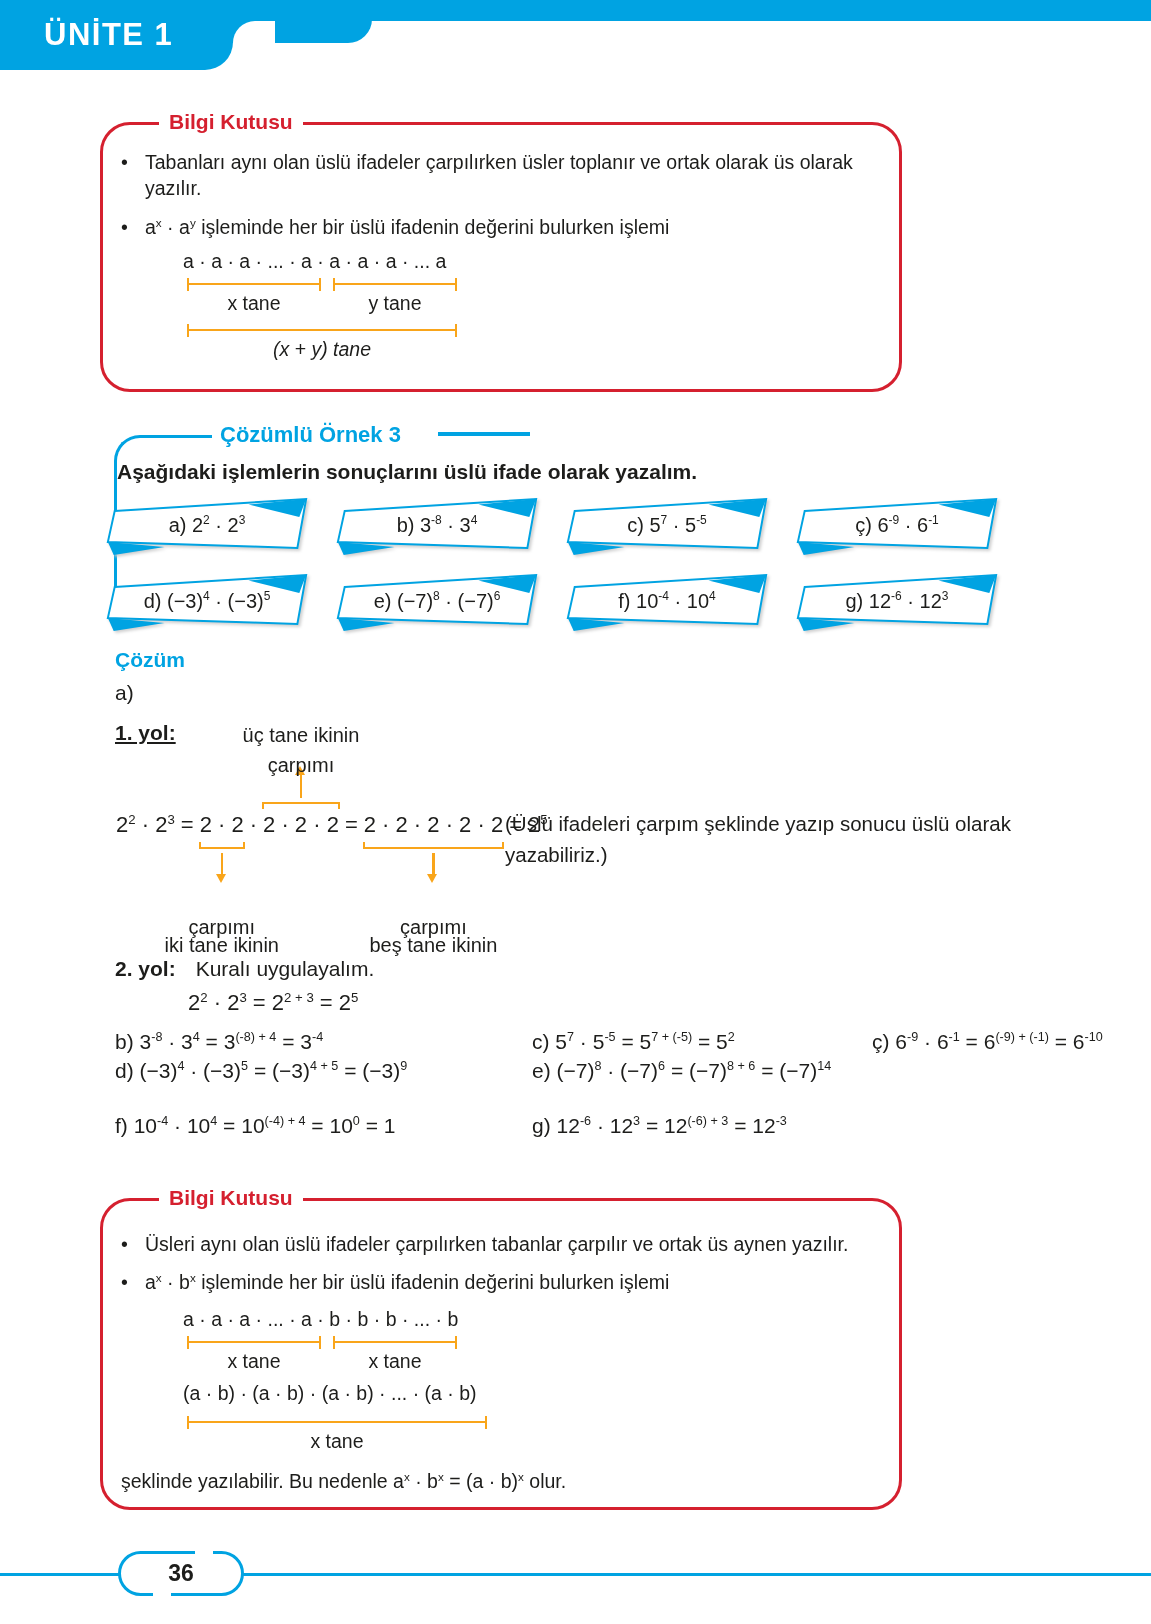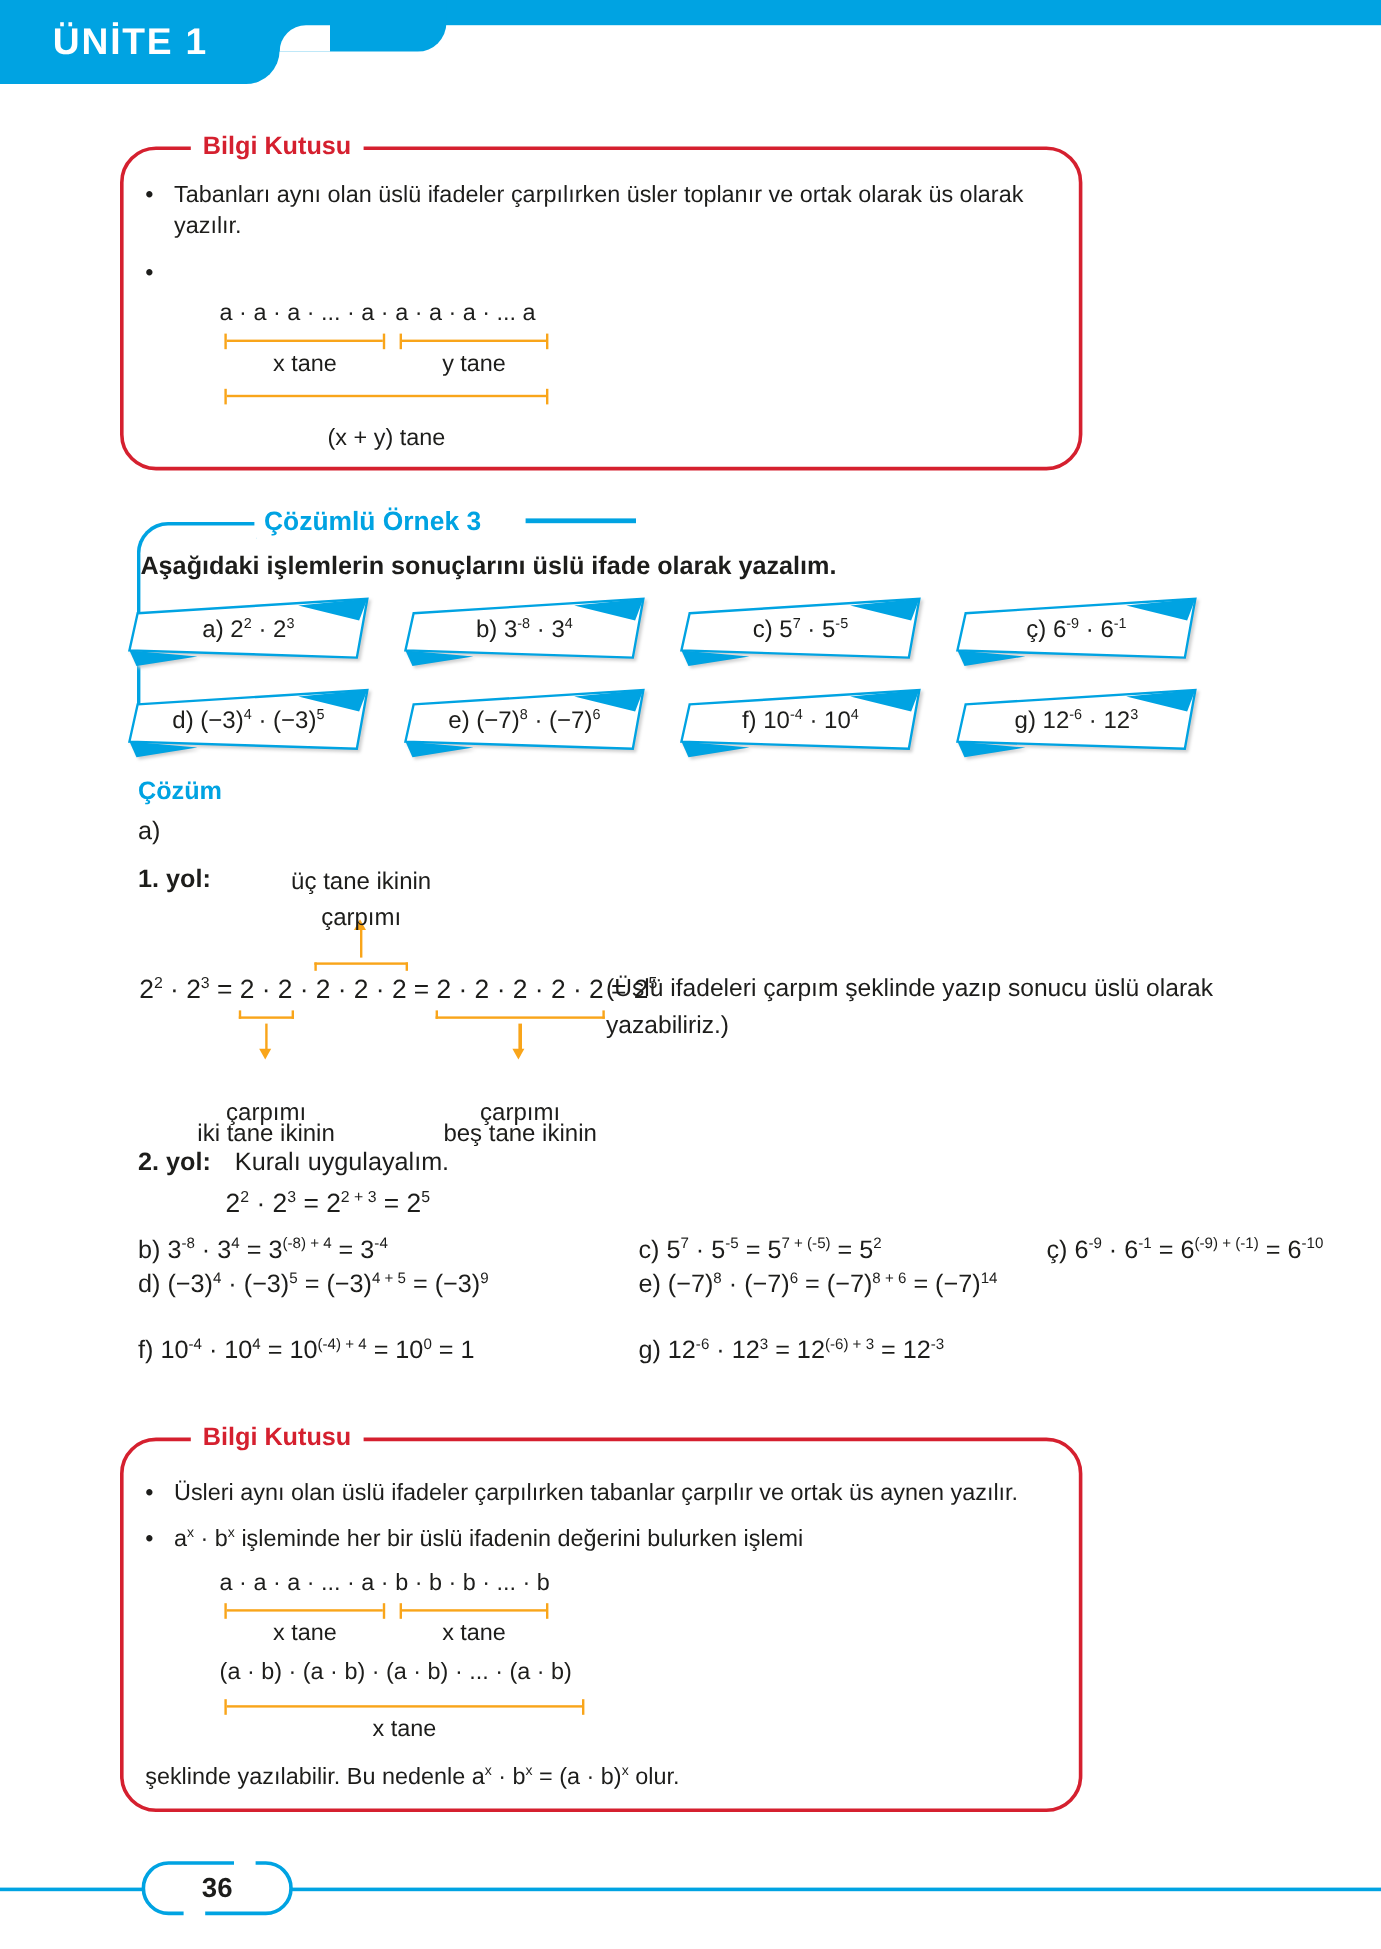--- a/index.html
+++ b/index.html
@@ -53,21 +53,21 @@
   .card{position:relative; height:62px;}
   .card svg{position:absolute; inset:0; width:100%; height:100%; filter:drop-shadow(2px 2px 1.5px #cfcfcf);}
   .card .ctext{position:absolute; left:0; right:0; top:50%; transform:translateY(-54%);
                text-align:center; font-size:20px; white-space:nowrap;}
 
   
   .solution{position:absolute; left:113px; top:645px; width:940px; font-size:21px;}
   .sol-head{position:absolute; left:2px; top:3px; color:var(--blue); font-weight:bold; font-size:21px;}
   .sol-a{position:absolute; left:2px; top:36px;}
   .way1{position:absolute; left:0; top:76px; right:0;}
-  .w1-label{position:absolute; left:2px; top:0; font-weight:bold;}
+  .w1-label{position:absolute; left:2px; top:0; font-weight:bold;text-decoration:underline;}
   .eq-row{position:absolute; left:0; top:91px; display:flex; align-items:flex-start;
           font-size:22px; white-space:nowrap;}
   .seg{position:relative; padding:0 3px;}
   .br-under{position:absolute; left:2px; right:2px; top:30px; height:7px;
             border:2.5px solid var(--orange); border-top:none;}
   .br-over{position:absolute; left:2px; right:2px; top:-10px; height:7px;
            border:2.5px solid var(--orange); border-bottom:none;}
   .arr-down{position:absolute; left:50%; margin-left:-1px; top:41px; width:2.5px; height:22px; background:var(--orange);}
   .arr-down::after{content:""; position:absolute; left:-5px; bottom:-8px;
                    border:5.5px solid transparent; border-bottom:none; border-top:9px solid var(--orange);}
@@ -108,29 +108,30 @@
   </div>
 
   <div class="info-box first">
     <span class="box-legend">Bilgi Kutusu</span>
     <div class="bullet-row">
       <span class="bullet-dot">•</span>
       <span>Tabanları aynı olan üslü ifadeler çarpılırken üsler toplanır ve ortak olarak üs olarak yazılır.</span>
     </div>
     <div class="bullet-row">
       <span class="bullet-dot">•</span>
+      <span>a<sup>x</sup> · a<sup>y</sup> işleminde her bir üslü ifadenin değerini bulurken işlemi</span>
     </div>
     <div class="kutu-diagram">
       <span class="exp-line">a · a · a · ... · a · a · a · a · ... a</span>
       <span class="tickbr" style="left:4px; top:28px; width:134px;"></span>
       <span class="tickbr" style="left:150px; top:28px; width:124px;"></span>
       <span class="br-lab" style="left:4px; top:42px; width:134px;">x tane</span>
       <span class="br-lab" style="left:150px; top:42px; width:124px;">y tane</span>
       <span class="tickbr" style="left:4px; top:74px; width:270px;"></span>
-      <span class="br-lab" style="left:4px; top:104px; width:270px;">(x + y) tane</span>
+      <span class="br-lab" style="left:4px; top:88px; width:270px;font-style:italic;">(x + y) tane</span>
     </div>
   </div>
 
   <div class="example">
     <div class="ex-lline"></div>
     <span class="ex-title">Çözümlü Örnek 3</span>
     <span class="ex-dash"></span>
     <div class="ex-intro">Aşağıdaki işlemlerin sonuçlarını üslü ifade olarak yazalım.</div>
     <div class="cards">
       <div class="card">

